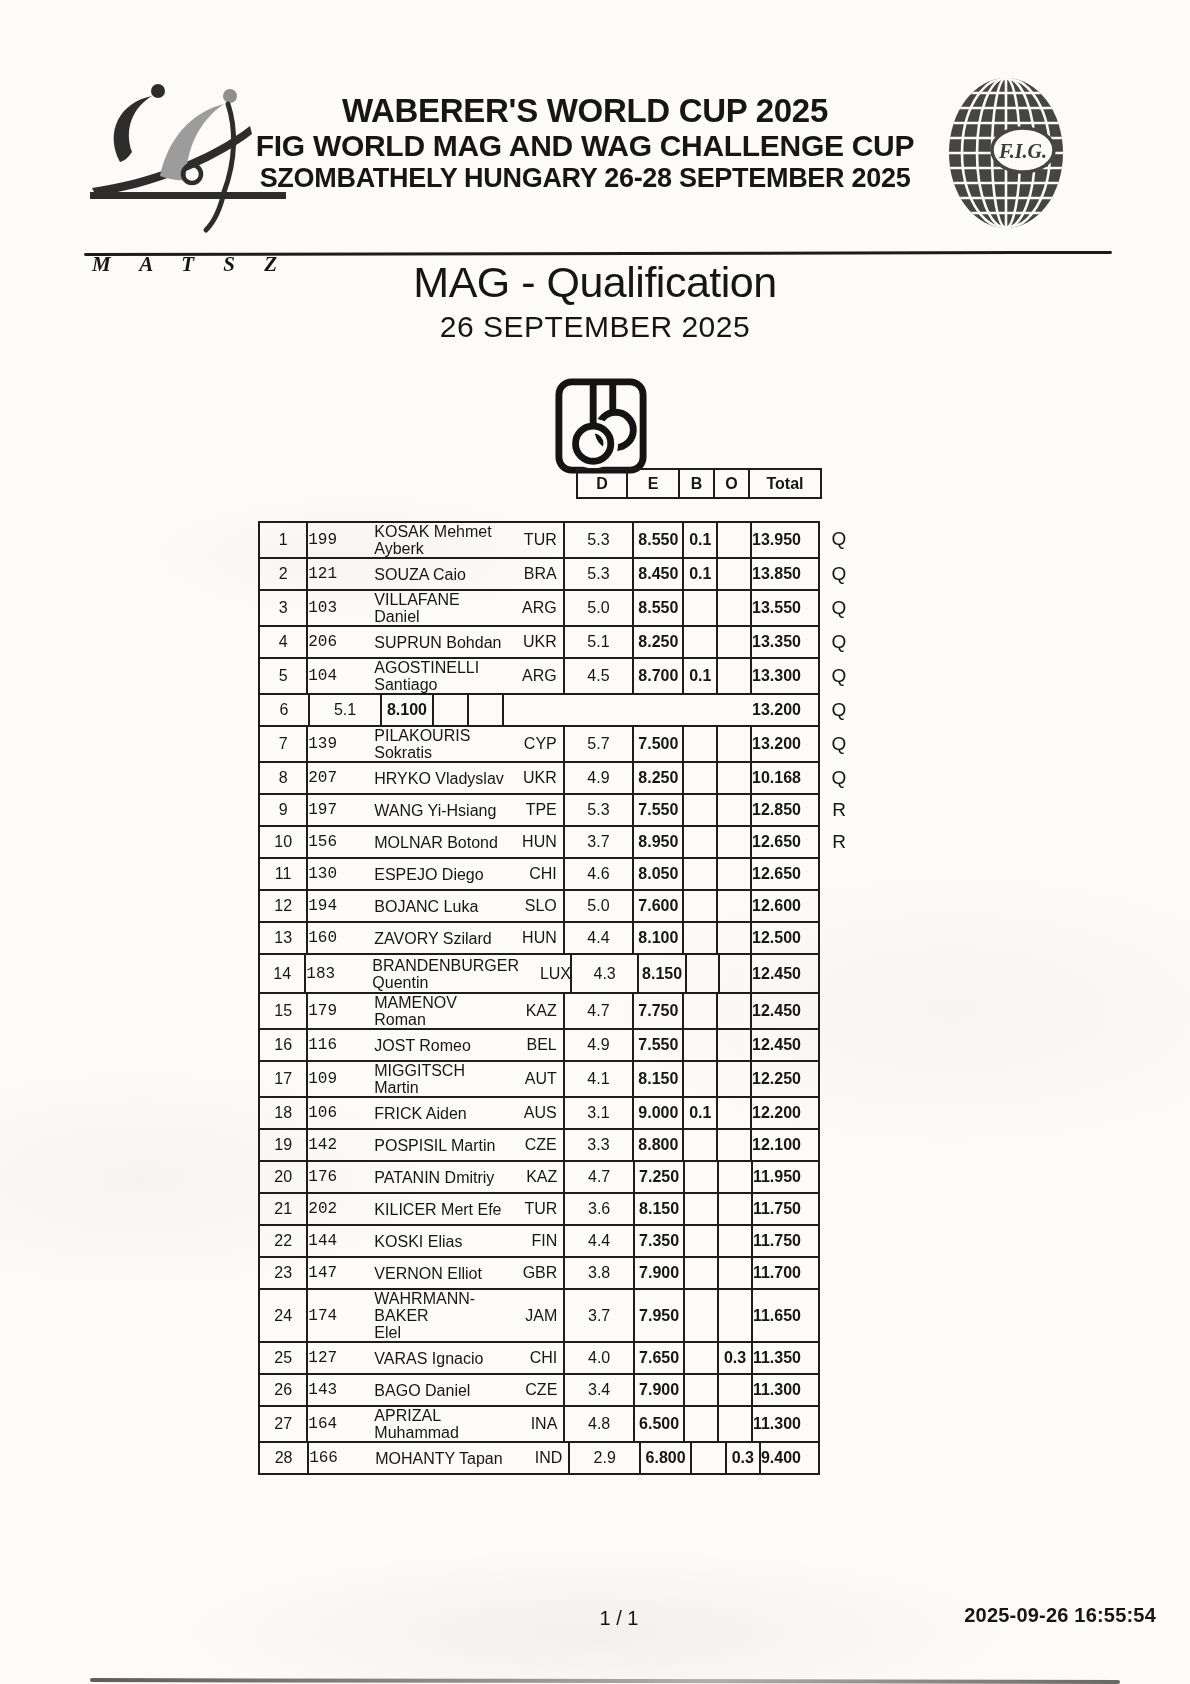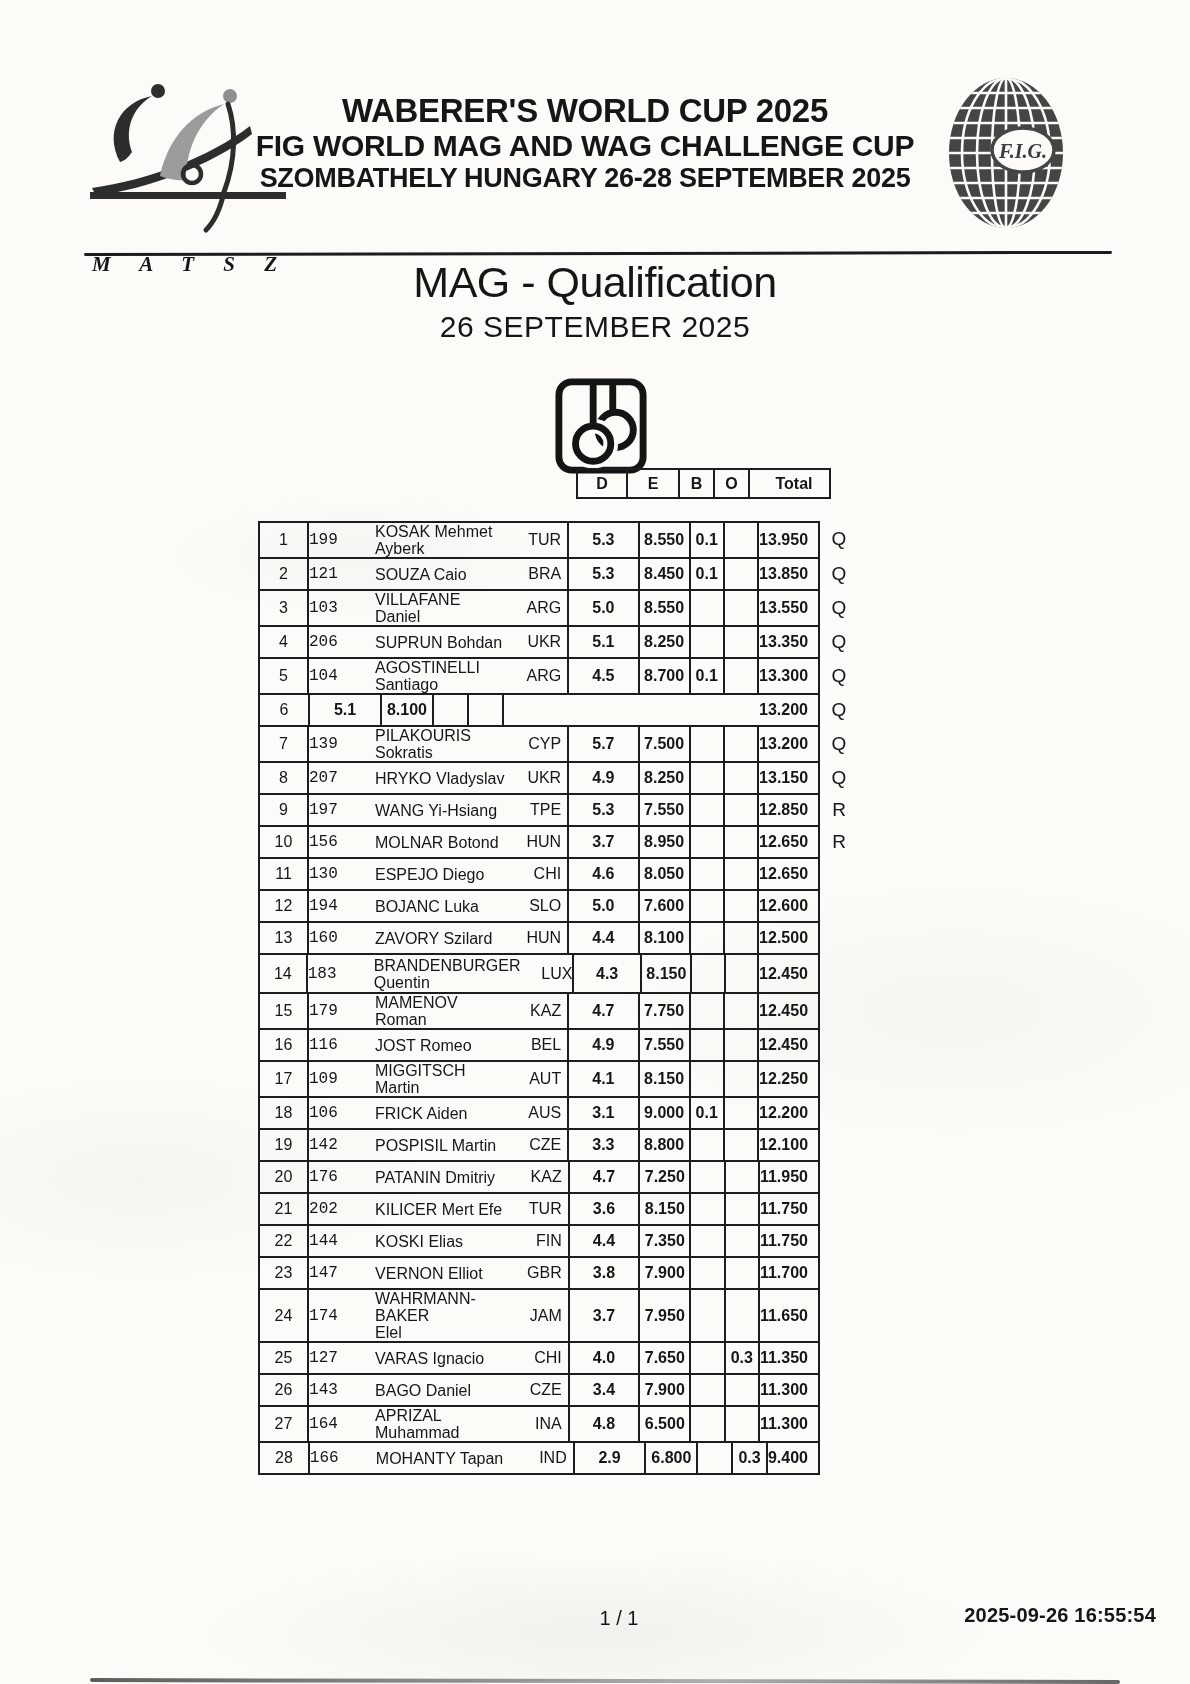--- a/index.html
+++ b/index.html
@@ -24,43 +24,43 @@
   .mast-line3{font-size:27px;}
   .head-rule{position:absolute;left:84px;right:78px;top:252px;height:3px;background:#1c1c1c;border-radius:2px;transform:rotate(-0.12deg);}
   
   .title-block{position:absolute;left:0;right:0;top:258px;text-align:center;}
   .event-title{font-size:43px;letter-spacing:-.5px;}
   .event-date{font-size:30px;margin-top:3px;letter-spacing:.5px;}
   .rings{position:absolute;left:554px;top:376px;width:94px;height:100px;}
   
   .score-head{position:absolute;left:576px;top:468px;display:flex;border:2px solid #1d1d1d;box-sizing:border-box;height:31px;background:transparent;}
   .score-head .sh{box-sizing:border-box;border-right:2px solid #1d1d1d;display:flex;align-items:center;justify-content:center;font-weight:bold;font-size:16px;}
-  .score-head .sh:last-child{border-right:none;margin-left:9px;}
+  .score-head .sh:last-child{border-right:none;}
   .sh-d{width:50px;} .sh-e{width:52px;} .sh-b{width:35px;} .sh-o{width:35px;} .sh-t{width:70px;}
   
   .results{position:absolute;left:258px;top:521px;width:600px;}
   .row{display:flex;align-items:stretch;}
   .row-cells{
     display:flex;width:562px;box-sizing:border-box;border:2px solid #1d1d1d;
     margin-top:-2px;min-height:34px;background:transparent;
   }
   .row:first-child .row-cells{margin-top:0;}
   .row-cells.tall{min-height:41px;}
   .cell{box-sizing:border-box;border-right:2px solid #1d1d1d;display:flex;align-items:center;font-size:16px;}
   .c-rank{width:50px;justify-content:center;}
   .c-info{width:266px;padding:0 0 0 0;}
   .bib{width:52px;text-align:left;padding-right:0;flex:none;font-family:Liberation Mono, monospace;}
   .nm{flex:1;padding-left:14px;line-height:17px;}
   .nm .nm2{display:block;}
   .noc{flex:none;width:52px;text-align:right;padding-right:6px;}
-  .c-d{width:72px;justify-content:center;font-weight:bold;}
+  .c-d{width:72px;justify-content:center;font-weight:normal;}
   .c-e{width:52px;justify-content:center;font-weight:bold;text-align:right;}
   .c-b{width:35px;justify-content:center;font-weight:bold;}
   .c-o{width:35px;justify-content:center;font-weight:bold;}
-  .c-total{flex:1;justify-content:flex-end;padding-right:10px;font-weight:bold;border-right:none;}
+  .c-total{flex:1;justify-content:flex-end;padding-right:17px;font-weight:bold;border-right:none;}
   .qcol{width:38px;display:flex;align-items:center;justify-content:center;font-size:19px;margin-top:-2px;}
   
   .footer-page{position:absolute;left:0;right:0;top:1607px;text-align:center;font-size:20px;padding-left:48px;}
   .footer-time{position:absolute;right:34px;top:1604px;font-size:20px;font-weight:bold;letter-spacing:.2px;}
   .scan-edge{position:absolute;left:90px;right:70px;bottom:1px;height:4px;background:linear-gradient(90deg,rgba(40,40,40,.75),rgba(40,40,40,.35) 60%,rgba(40,40,40,.7));transform:rotate(.1deg);border-radius:2px;}
   .matsz-label{font-style:italic;font-weight:bold;font-size:21px;letter-spacing:12px;font-family:"Liberation Serif","DejaVu Serif",serif;margin-top:36px;}
 </style>
 </head>
 <body>
 
@@ -268,21 +268,21 @@
         <div class="cell c-rank">8</div>
         <div class="cell c-info">
           <span class="bib">207</span>
           <span class="nm"><span>HRYKO Vladyslav</span><span class="nm2"></span></span>
           <span class="noc">UKR</span>
         </div>
         <div class="cell c-d">4.9</div>
         <div class="cell c-e">8.250</div>
         <div class="cell c-b"></div>
         <div class="cell c-o"></div>
-        <div class="cell c-total">13.150</div>
+        <div class="cell c-total">10.168</div>
       </div>
       <div class="qcol">Q</div>
     </div>
 
     <div class="row">
       <div class="row-cells">
         <div class="cell c-rank">9</div>
         <div class="cell c-info">
           <span class="bib">197</span>
           <span class="nm"><span>WANG Yi-Hsiang</span><span class="nm2"></span></span>

